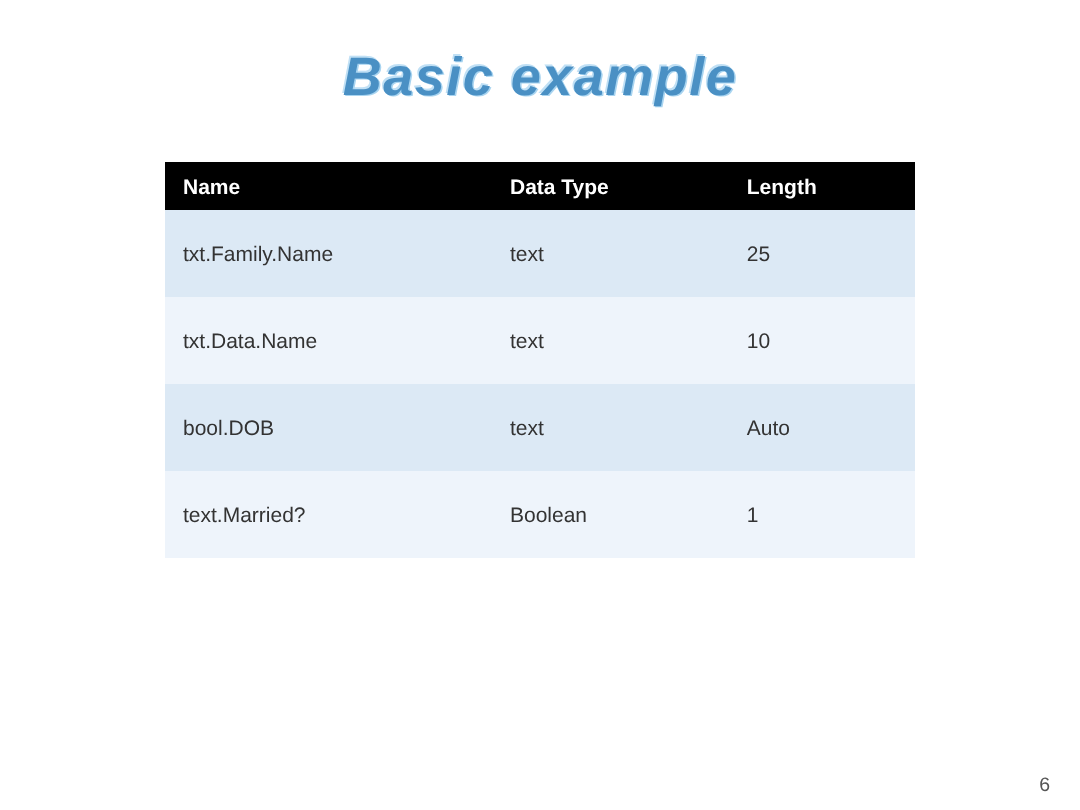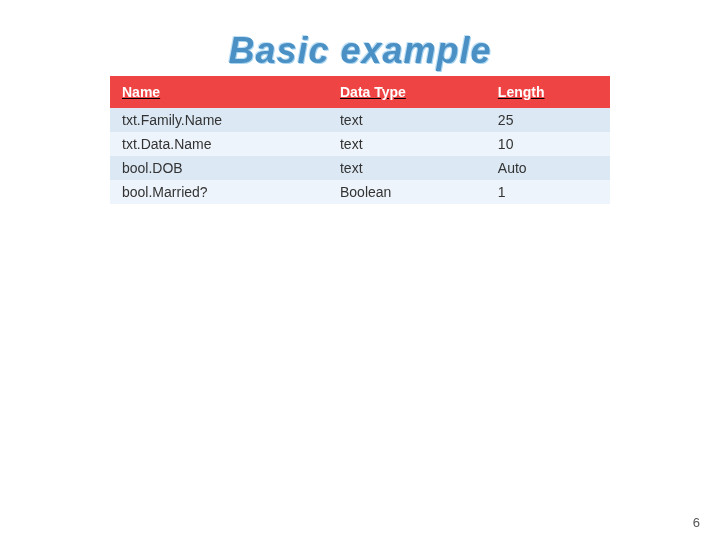--- a/index.html
+++ b/index.html
@@ -25,57 +25,56 @@
       align-items: center;
       padding-top: 30px;
     }
 
     .title {
       font-size: 36px;
       font-weight: bold;
       color: #4a90c4;
       text-shadow: 1px 1px 0px #a8d4f0, -1px -1px 0px #c0e0f5;
       letter-spacing: 1px;
-      margin-bottom: 4px;
+      margin-bottom: 36px;
       font-style: italic;
     }
 
     .table-wrapper {
       width: 500px;
     }
 
     table {
       width: 100%;
       border-collapse: collapse;
       font-size: 14px;
     }
 
     thead tr {
-      background-color: #ef4444;
-      text-decoration: underline;
+      background-color: #000000;
     }
 
     thead th {
       color: #ffffff;
       font-weight: bold;
       padding: 8px 12px;
       text-align: left;
       font-size: 14px;
     }
 
     tbody tr:nth-child(odd) {
       background-color: #dce9f5;
     }
 
     tbody tr:nth-child(even) {
       background-color: #eef4fb;
     }
 
     tbody td {
-      padding: 4px 12px;
+      padding: 21px 12px;
       color: #333333;
       font-size: 14px;
     }
 
     .page-number {
       position: absolute;
       bottom: 10px;
       right: 20px;
       font-size: 13px;
       color: #555555;
@@ -106,21 +105,21 @@
             <td>txt.Data.Name</td>
             <td>text</td>
             <td>10</td>
           </tr>
           <tr>
             <td>bool.DOB</td>
             <td>text</td>
             <td>Auto</td>
           </tr>
           <tr>
-            <td>bool.Married?</td>
+            <td>text.Married?</td>
             <td>Boolean</td>
             <td>1</td>
           </tr>
         </tbody>
     </table>
   </div>
 </div>
 
 <div class="page-number">6</div>
 

